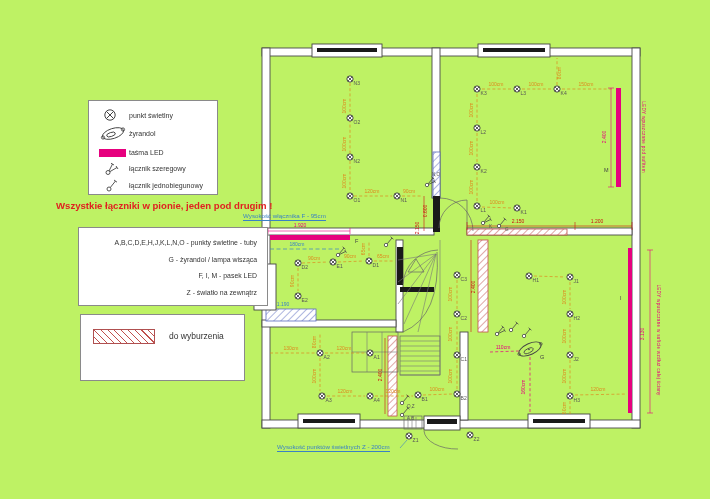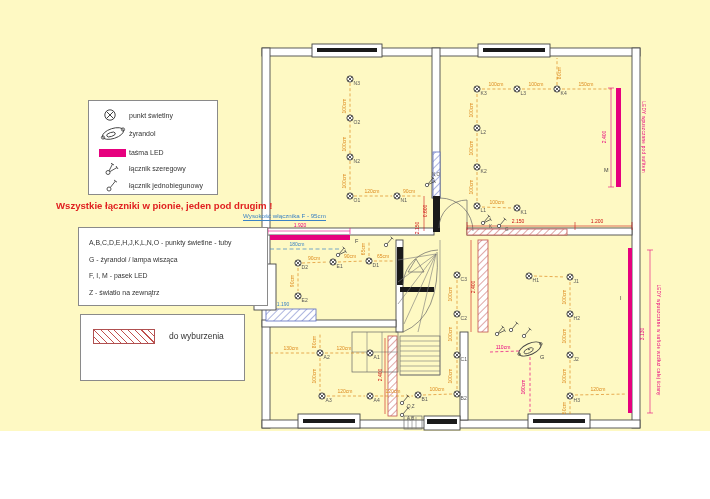--- a/index.html
+++ b/index.html
@@ -1,20 +1,20 @@
 <!DOCTYPE html>
 <html><head>
 <meta charset="utf-8">
 <style>
   html,body{margin:0;padding:0;background:#fff;}
   body{font-family:"Liberation Sans",sans-serif;}
-  #stage{position:relative;width:710px;height:431px;background:#fef9c3;overflow:hidden;}
+  #stage{position:relative;width:710px;height:499px;background:#bef264;overflow:hidden;}
   #plan-svg{position:absolute;left:0;top:0;}
   #plan-svg text{font-family:"Liberation Sans",sans-serif;}
-  .box{position:absolute;background:#fff;border:1px solid #8a8a8a;box-sizing:border-box;}
+  .box{position:absolute;background:#fff;border:1px solid #8a8a8a;box-sizing:border-box;text-align:right;}
   #symbol-legend{left:88px;top:100px;width:130px;height:95px;padding:6px 8px;}
   .leg-row{display:flex;align-items:center;height:16.4px;}
   .leg-ico{width:32px;display:flex;justify-content:center;flex:0 0 32px;}
   .leg-lab{font-size:7px;color:#333;}
   #warning{position:absolute;left:56px;top:200px;width:285px;font-size:9.6px;font-weight:bold;color:#e02020;}
   #letter-legend{left:78px;top:227px;width:190px;height:79px;padding:7px 10px;}
   .ll-line{font-size:6.9px;color:#333;line-height:16.5px;white-space:nowrap;}
   #hatch-legend{left:80px;top:314px;width:165px;height:67px;padding:9px 12px;}
   .hl-row{display:flex;align-items:center;height:24px;}
   .hl-sw{width:62px;height:15px;margin-right:14px;box-sizing:border-box;}

